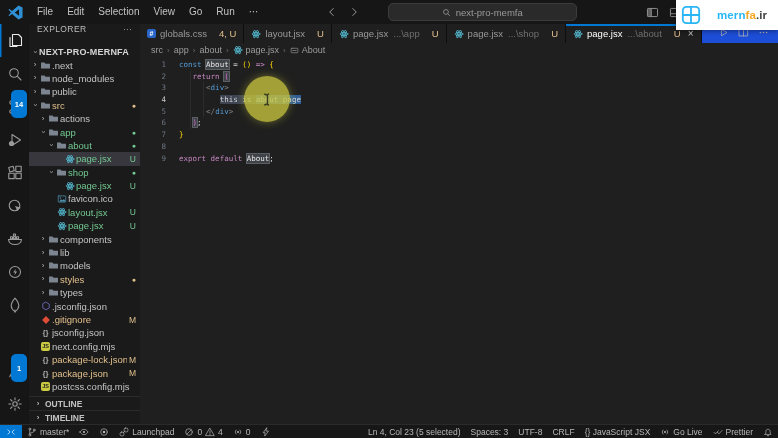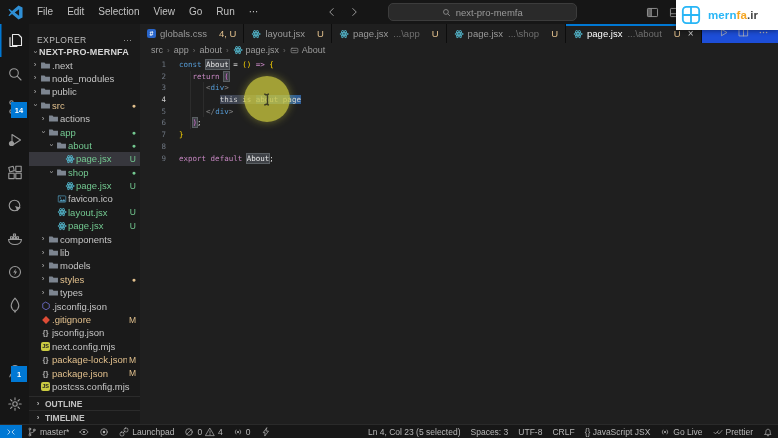--- a/index.html
+++ b/index.html
@@ -16,35 +16,35 @@
   .titlebar{height:24px;background:#161616;display:flex;align-items:center;position:relative;z-index:20}
   .vslogo{width:15px;height:15px;margin:0 7px 0 8px}
   .menu-item{padding:0 7px;font-size:10px;color:#c2c2c2;line-height:24px;cursor:default}
   .nav-arrows{display:flex;gap:10px;margin:0 0 0 60px;color:#9a9a9a}
   .search-box{width:187px;height:16px;margin-left:28px;background:#2a2a2a;border:1px solid #3c3c3c;
     border-radius:5px;display:flex;align-items:center;justify-content:center;gap:5px;color:#9a9a9a;font-size:9.5px}
   .tb-right{margin-left:auto;display:flex;align-items:center;gap:10px;color:#9a9a9a;padding-right:96px}
 
   
   .brand-overlay{position:absolute;top:0;right:0;width:92px;height:30px;background:#ffffff;z-index:60;
-    display:flex;align-items:center;gap:7px;padding:0 5px;box-shadow:0 1px 5px rgba(0,0,0,.45)}
+    display:flex;align-items:center;gap:16px;padding:0 5px;box-shadow:0 1px 5px rgba(0,0,0,.45)}
   .brand-text{font-size:11.5px;font-weight:700;letter-spacing:.1px}
 
   
   .app-row{display:flex;height:400px}
 
   .activitybar{width:29px;background:#161616;display:flex;flex-direction:column;align-items:center;flex:none}
   .ab-item{width:29px;height:33px;display:flex;align-items:center;justify-content:center;position:relative;color:#9a9a9a}
   .ab-item.active{color:#e8e8e8;box-shadow:inset 1.5px 0 0 #0078d4}
-  .ab-badge{position:absolute;right:2px;bottom:5px;min-width:12px;height:16px;border-radius:0;background:#0078d4;
+  .ab-badge{position:absolute;right:2px;bottom:5px;min-width:12px;height:28px;border-radius:5px;background:#0078d4;
     color:#fff;font-size:7.5px;display:flex;align-items:center;justify-content:center;padding:0 2px;font-weight:700}
   .ab-bottom{margin-top:auto;padding-bottom:4px;display:flex;flex-direction:column;align-items:center}
 
   .sidebar{width:111px;background:#1a1a1a;display:flex;flex-direction:column;flex:none;min-width:0}
-  .sb-header{height:21px;display:flex;align-items:flex-end;padding:0 8px;font-size:8.5px;color:#bdbdbd;letter-spacing:.4px;flex:none}
+  .sb-header{height:21px;display:flex;align-items:flex-start;padding:0 8px;font-size:8.5px;color:#bdbdbd;letter-spacing:.4px;flex:none}
   .sb-more{margin-left:auto;color:#9a9a9a}
   .tree{flex:1;overflow:hidden}
   .trow{height:13.4px;display:flex;align-items:center;padding-right:4px;white-space:nowrap;font-size:9.5px;color:#c5c5c5}
   .trow.sel{background:#37373d}
   .twisty{width:8px;flex:none;font-size:8px;color:#b5b5b5;text-align:center;line-height:1}
   .twisty.open{transform:rotate(90deg)}
   .ficon{width:13px;flex:none;display:flex;justify-content:center;align-items:center}
   .rowlabel{flex:1;overflow:hidden;text-overflow:clip}
   .rowlabel.bold{font-weight:700;color:#d7d7d7;font-size:9px;letter-spacing:.2px}
   .tbadge{flex:none;font-size:8.5px;margin-left:2px}

